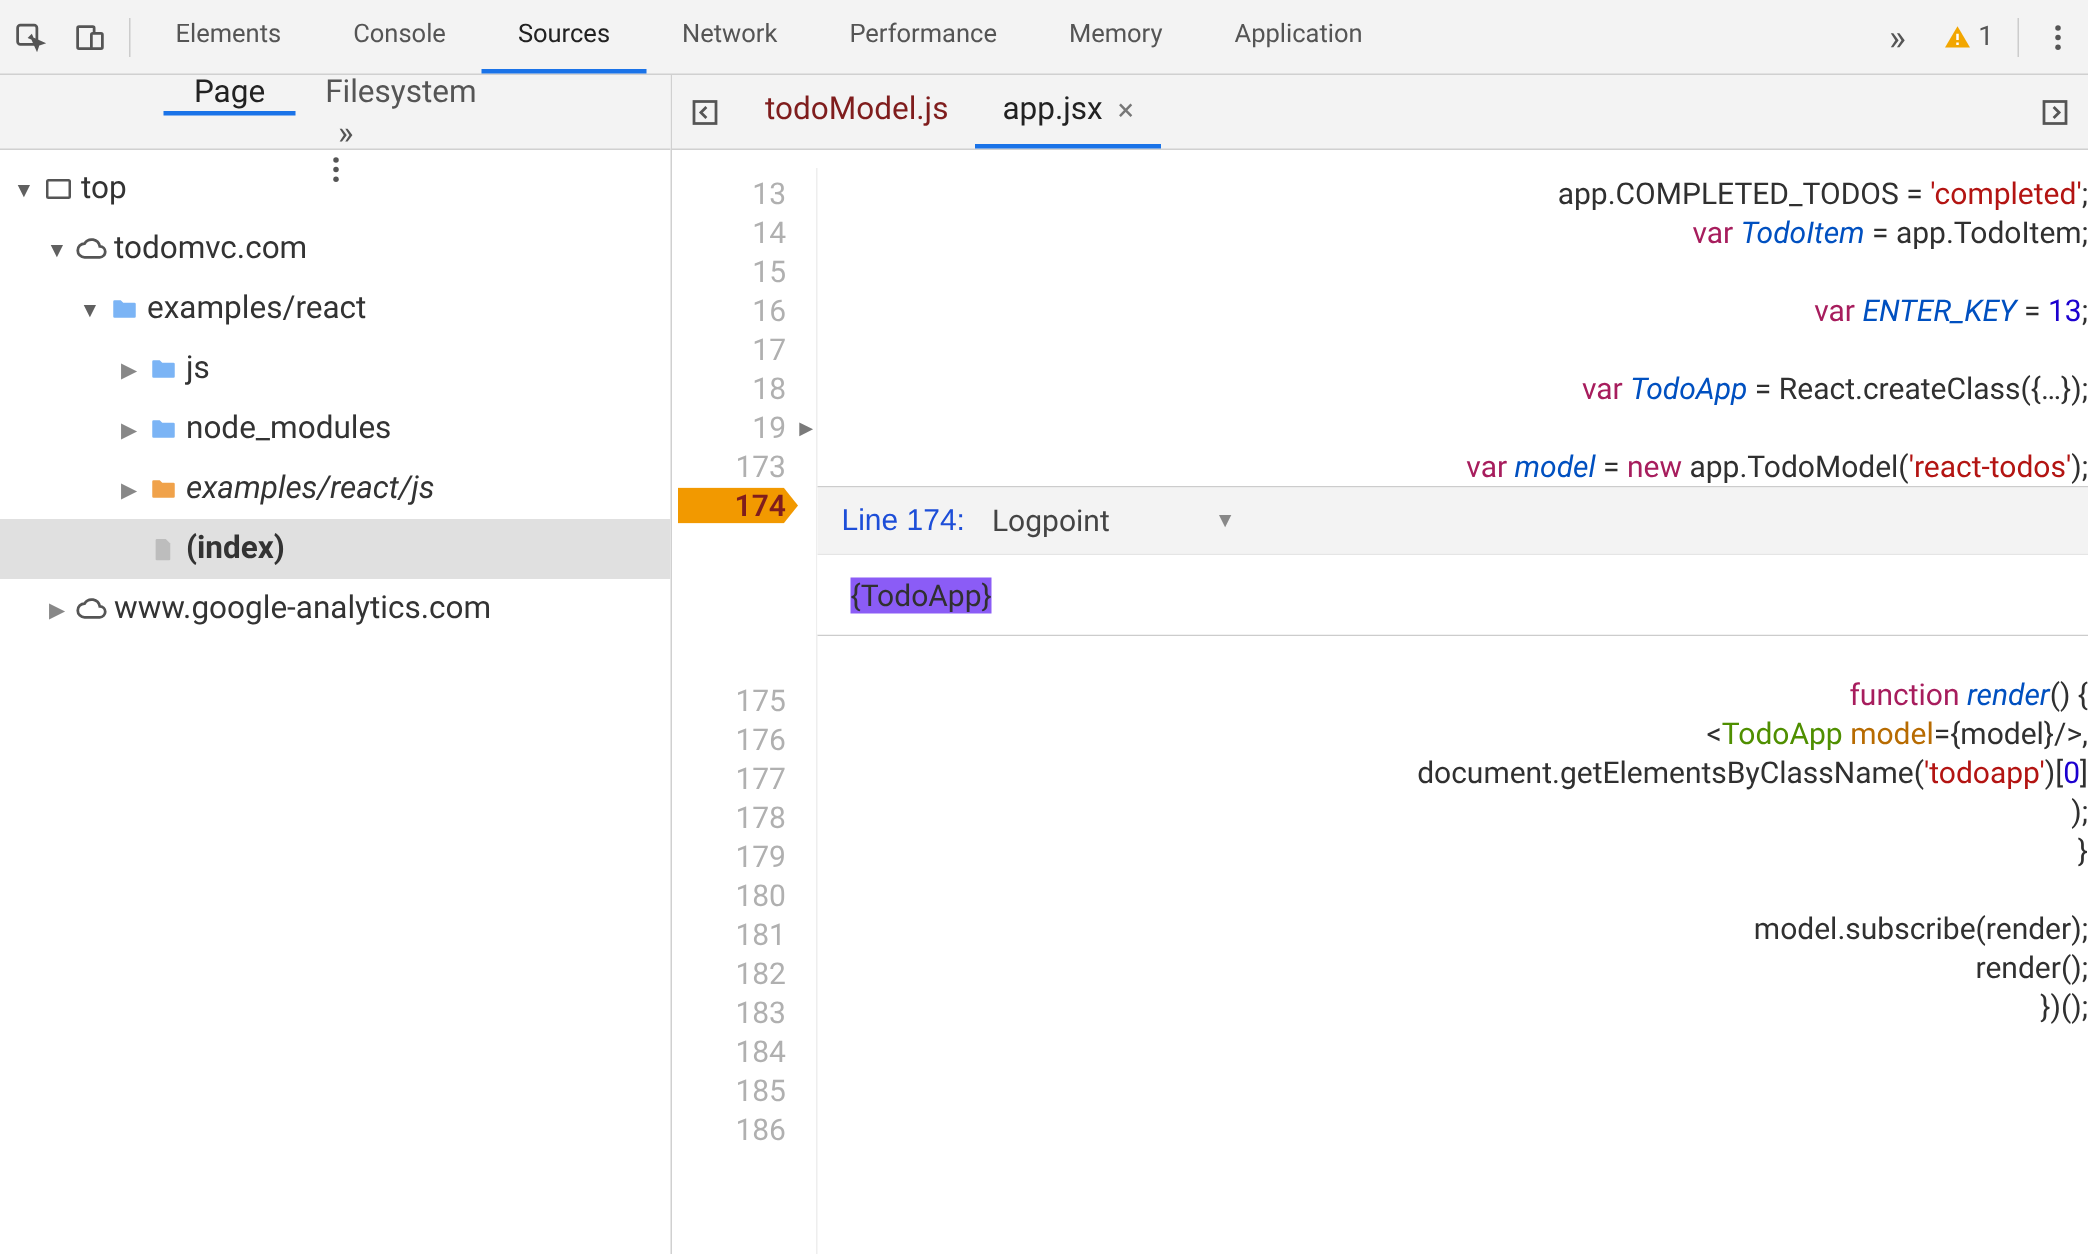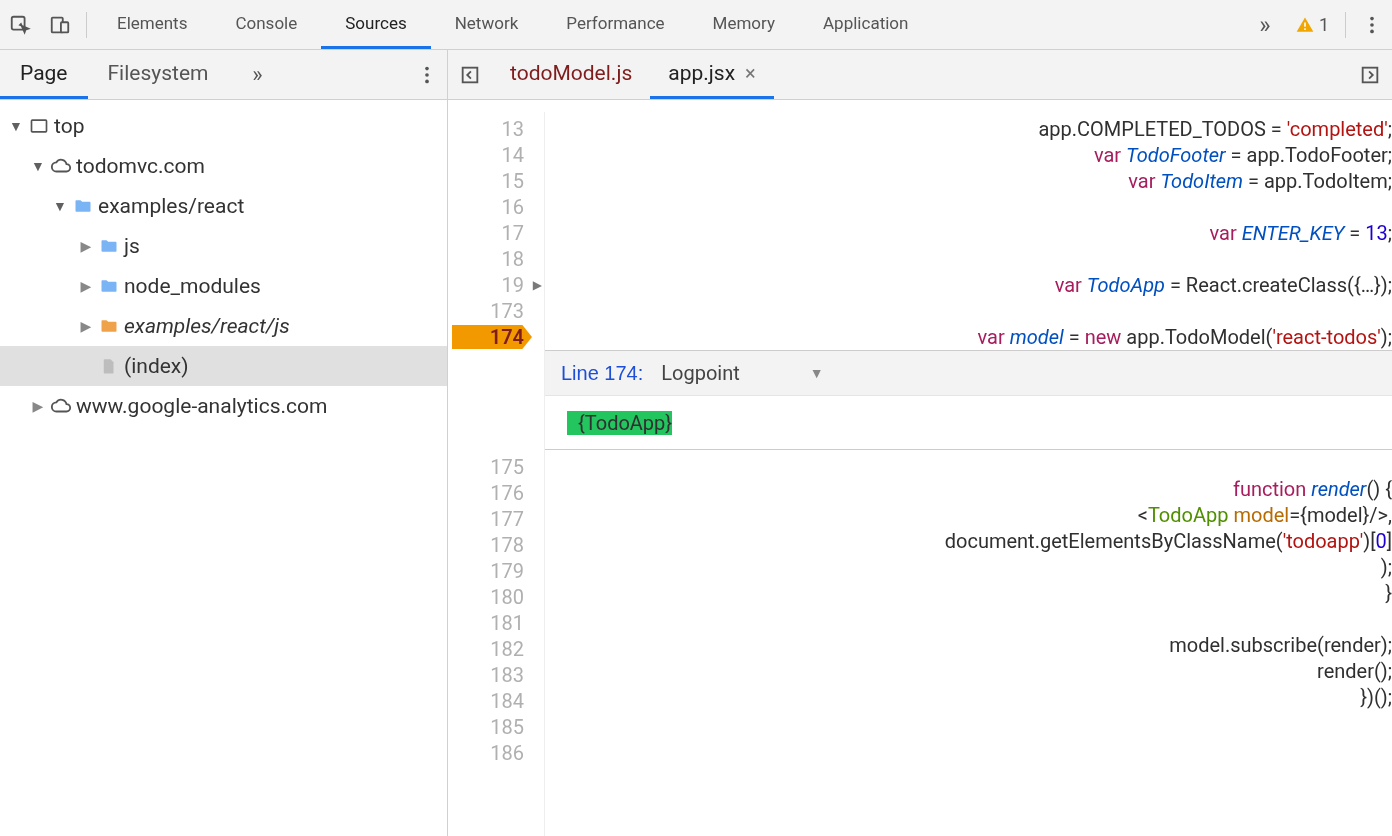--- a/index.html
+++ b/index.html
@@ -13,30 +13,30 @@
 .topbar .tab.active { color:#222; border-bottom:3px solid #1a73e8; }
 .warn-badge { display:flex; align-items:center; gap:4px; padding:0 10px; height:100%; font-size:18px; color:#555;}
 .warn-badge svg{width:20px;height:20px;}
 .topbar .vdiv{width:1px;height:26px;background:#ccc;margin:0 6px;}
 
 
 .main { display:flex; height:calc(100% - 50px); }
 
 
 .left { width:448px; border-right:1px solid #d0d0d0; display:flex; flex-direction:column; background:#fff;}
-.left-tabs { height:50px; display:flex; align-items:center; border-bottom:1px solid #d0d0d0; background:#f3f3f3;}
+.left-tabs { height:50px; display:flex; align-items:center; border-bottom:1px solid #d0d0d0; background:#f3f3f3;flex-direction:column;}
 .left-tabs .ltab{ padding:0 20px; font-size:21px; color:#555; height:100%; display:flex; align-items:center; cursor:pointer; border-bottom:3px solid transparent;}
 .left-tabs .ltab.active{ color:#222; border-bottom:3px solid #1a73e8;}
 .left-tabs .more{margin-left:14px; display:flex; align-items:center; justify-content:center; width:30px; height:100%; cursor:pointer; font-size:22px; color:#555;}
 .left-tabs .spacer{flex:1;}
 .left-tabs .dots{width:40px;display:flex;align-items:center;justify-content:center;height:100%;cursor:pointer;}
 
 .tree { flex:1; overflow:auto; padding-top:6px; font-size:21px; color:#333;}
 .tree .row{ display:flex; align-items:center; height:40px; padding-left:6px; cursor:default;}
-.tree .row.selected{ background:#e0e0e0;}
+.tree .row.selected{ background:#e0e0e0;font-weight:bold;}
 .tree .arrow{width:20px; display:flex; justify-content:center; color:#606060; font-size:14px;}
 .tree .icon{width:26px;display:flex;justify-content:center;align-items:center;}
 .tree .lbl{padding-left:2px;}
 .tree .lbl.italic{font-style:italic;}
 .indent1{margin-left:22px;} .indent2{margin-left:44px;} .indent3{margin-left:70px;}
 
 
 .right { flex:1; display:flex; flex-direction:column; }
 .ed-tabs{ height:50px; display:flex; align-items:center; border-bottom:1px solid #d0d0d0; background:#f3f3f3;}
 .ed-tabs .navbtn{width:44px; display:flex; align-items:center; justify-content:center; height:100%; cursor:pointer;}
@@ -59,21 +59,21 @@
 .jsx-tag{color:#4f8f00;} .jsx-attr{color:#b76b01;}
 
 
 .logpoint-block{border-top:1px solid #ccc;border-bottom:1px solid #ccc;background:#fff;}
 .logpoint-head{display:flex; align-items:center; height:44px; padding-left:16px; gap:18px; background:#f3f3f3; font-size:20px; color:#444;}
 .logpoint-head .linelabel{font-family:-apple-system,sans-serif; color:#1d4ed8;}
 .logpoint-head .ddown{display:flex;align-items:center;gap:70px;cursor:pointer;}
 .logpoint-head .ddown .caret{color:#888;font-size:14px;}
 .logpoint-body{height:54px; padding-left:16px; background:#fff; border-top:1px solid #e5e5e5; display:flex; align-items:center;}
 .logpoint-body .expr{font-family:Menlo,monospace; font-size:20px; padding:3px 6px;}
-.logpoint-body .expr .hl{background:#22c55e;padding-left:11px;}
+.logpoint-body .expr .hl{background:#8b5cf6;}
 
 
 svg{display:block;}
 </style>
 </head>
 <body>
 
 <div class="topbar">
   <div class="icon-btn">
     <svg width="22" height="22" viewBox="0 0 24 24" fill="none" stroke="#555" stroke-width="2">
@@ -309,21 +309,20 @@
           </div>
           <div class="gl">
             <span>185</span>
           </div>
           <div class="gl">
             <span>186</span>
           </div>
         </div>
       <div class="code" id="code">
           <div class="ln">    app.<span class="prop">COMPLETED_TODOS</span> = <span class="str">'completed'</span>;</div>
-          <div class="ln">    <span class="kw">var </span><span class="def">TodoFooter</span> = app.TodoFooter;</div>
           <div class="ln">    <span class="kw">var </span><span class="def">TodoItem</span> = app.TodoItem;</div>
           <div class="ln">    </div>
           <div class="ln">    <span class="kw">var </span><span class="def">ENTER_KEY</span> = <span class="num">13</span>;</div>
           <div class="ln">    </div>
           <div class="ln">    <span class="kw">var </span><span class="def">TodoApp</span> = React.createClass({…});</div>
           <div class="ln">    </div>
           <div class="ln">    <span class="kw">var </span><span class="def">model</span> = <span class="kw">new</span> app.TodoModel(<span class="str">'react-todos'</span>);</div>
           <div class="logpoint-block">
             <div class="logpoint-head">
               <span class="linelabel">Line 174:</span>

